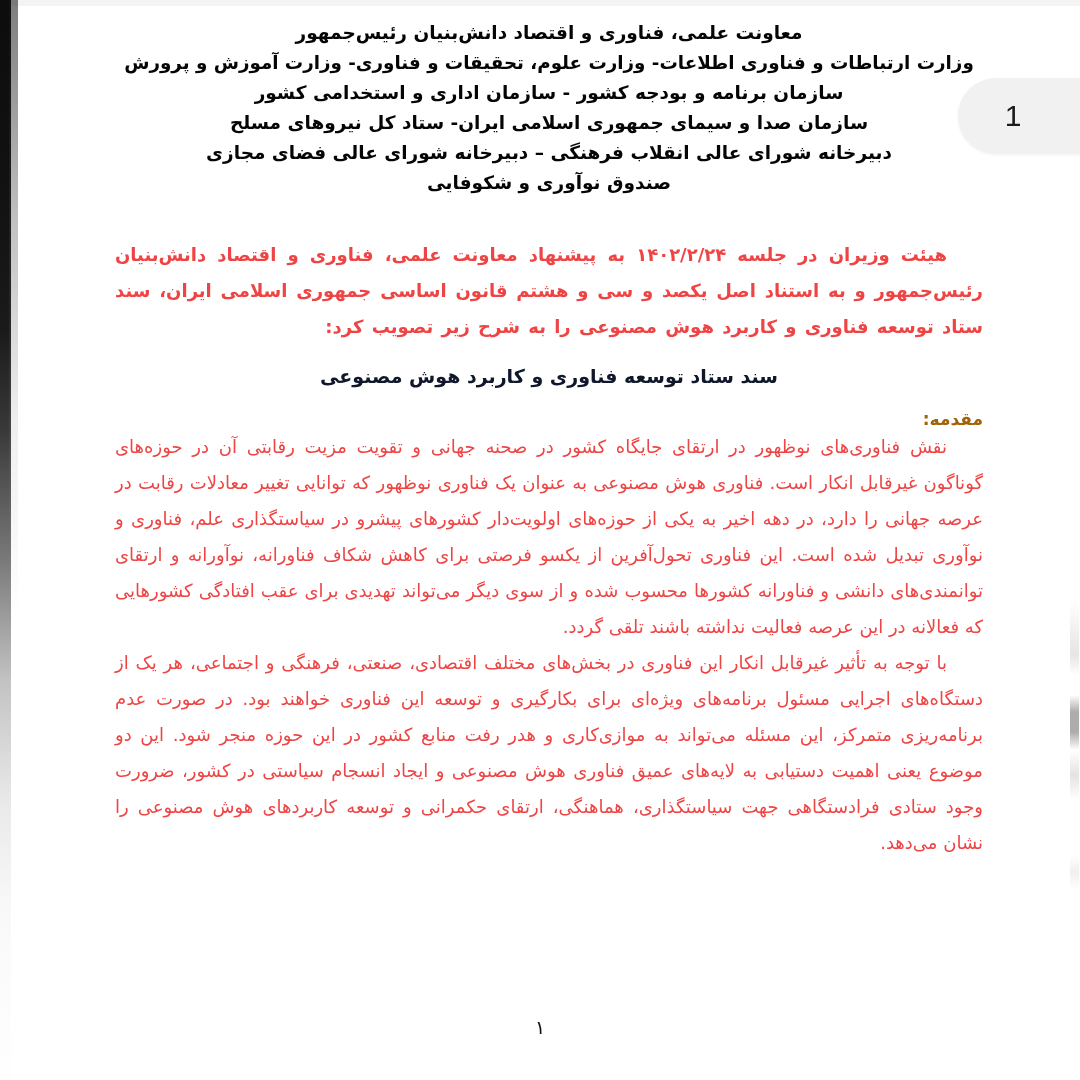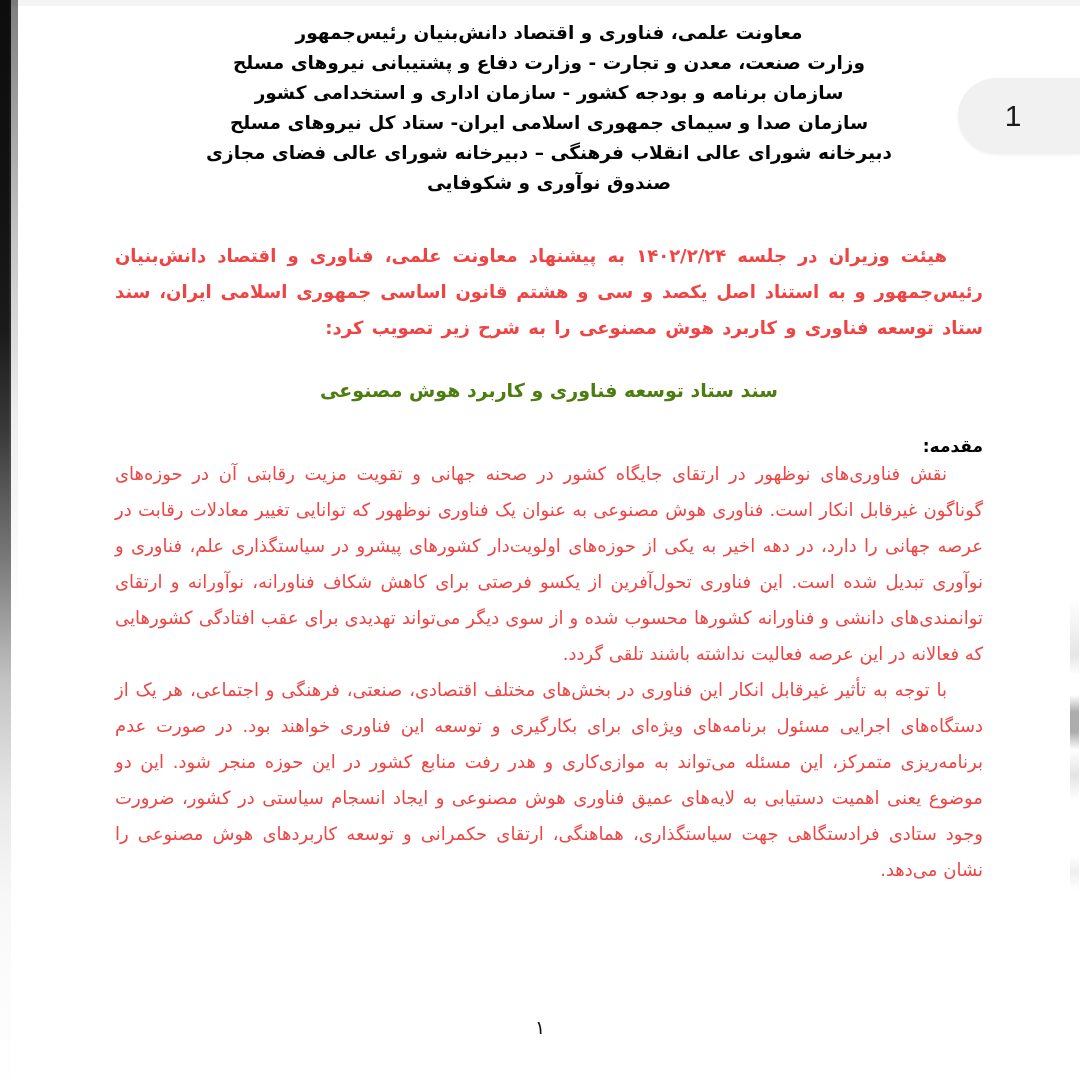--- a/index.html
+++ b/index.html
@@ -151,29 +151,29 @@
     word-spacing: 2px;
   }
   .para.indent {
     text-indent: 36px;
   }
 
   .doc-title {
     text-align: center;
     font-weight: bold;
     font-size: 19px;
-    color: #4d7c0f;
-    margin: 17px;
+    color: #0f172a;
+    margin: 4px;
     padding: 6px 0 0 0;
   }
 
   .section-label {
     font-weight: bold;
     font-size: 17px;
-    color: #000000;
+    color: #a16207;
     text-align: right;
     margin: 0;
     padding-left: 120px;
   }
 
   .page-footer {
     position: absolute;
     top: 1016px;
     left: 0;
     width: 1080px;
@@ -201,21 +201,21 @@
   <div class="edge-bleed"></div>
 
   <div class="page-pill">
     <span class="page-pill-num">1</span>
   </div>
 
   <div class="doc">
 
     <div class="header-block">
       <span class="header-line l1">معاونت علمی، فناوری و اقتصاد دانش‌بنیان رئیس‌جمهور</span>
-      <span class="header-line">وزارت صنعت، معدن و تجارت - وزارت دفاع و پشتیبانی نیروهای مسلح</span>
+      <span class="header-line l2">وزارت ارتباطات و فناوری اطلاعات- وزارت علوم، تحقیقات و فناوری- وزارت آموزش و پرورش</span>
       <span class="header-line">سازمان برنامه و بودجه کشور - سازمان اداری و استخدامی کشور</span>
       <span class="header-line">سازمان صدا و سیمای جمهوری اسلامی ایران- ستاد کل نیروهای مسلح</span>
       <span class="header-line">دبیرخانه شورای عالی انقلاب فرهنگی – دبیرخانه شورای عالی فضای مجازی</span>
       <span class="header-line">صندوق نوآوری و شکوفایی</span>
     </div>
 
     <div class="spacer-lg"></div>
 
     <p class="para preamble indent">هیئت وزیران در جلسه ۱۴۰۲/۲/۲۴ به پیشنهاد معاونت علمی، فناوری و اقتصاد دانش‌بنیان رئیس‌جمهور و به استناد اصل یکصد و سی و هشتم قانون اساسی جمهوری اسلامی ایران، سند ستاد توسعه فناوری و کاربرد هوش مصنوعی را به شرح زیر تصویب کرد:</p>
 

